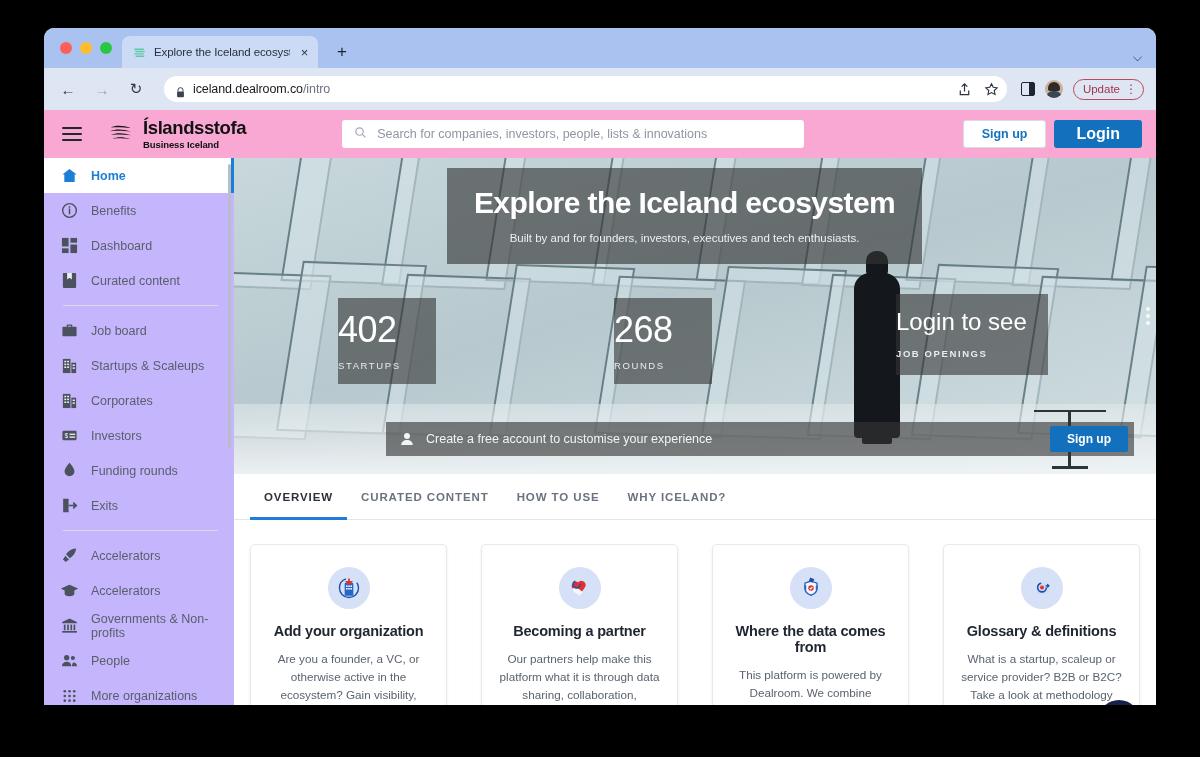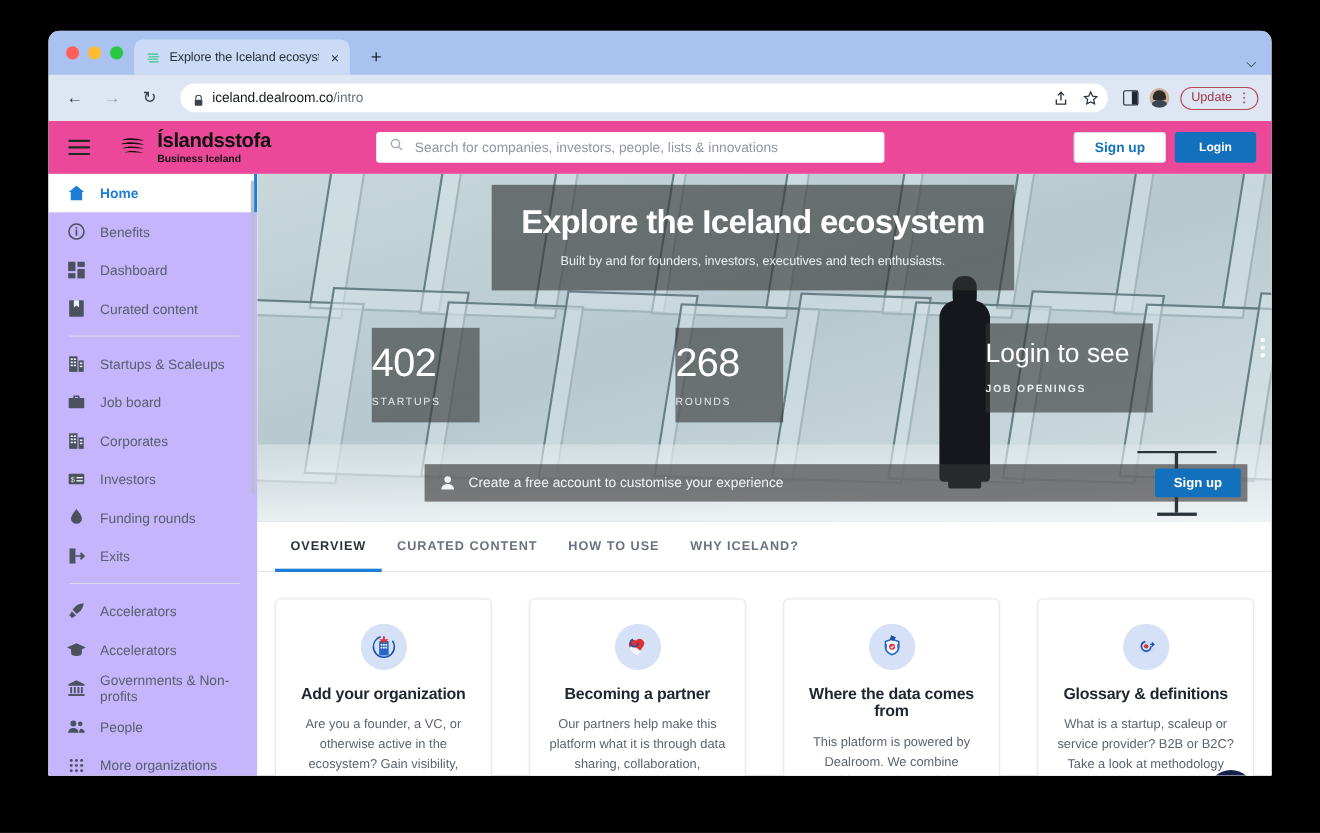--- a/index.html
+++ b/index.html
@@ -114,21 +114,21 @@
     display: flex; align-items: center;
     padding: 0 6px 0 9px; gap: 5px;
     color: #a03548; font-size: 11.5px;
   }
   .kebab { font-size: 12px; color: #a03548; line-height: 1; }
 
   
   .app { display: flex; height: 595px; background: #fff; }
 
   .appbar {
-    height: 48px; background: #ec4899;
+    height: 48px; background: #f9a8d4;
     display: flex; align-items: center;
     padding: 0 14px 0 18px;
     gap: 0;
     position: absolute; left: 0; right: 0; top: 82px;
     z-index: 5;
   }
   .hamburger { width: 20px; height: 14px; display: flex; flex-direction: column; justify-content: space-between; flex: 0 0 20px; }
   .hamburger span { display: block; height: 2px; background: #1d2b28; border-radius: 1px; }
   .brand { display: flex; align-items: center; gap: 7px; margin-left: 26px; }
   .brand-logo { width: 28px; height: 24px; flex: 0 0 28px; }
@@ -150,21 +150,21 @@
     height: 28px; padding: 0 18px;
     background: #fff; color: #1573bd;
     border: 1px solid #d7dde4; border-radius: 3px;
     font-size: 12.5px; font-weight: 600;
     display: flex; align-items: center;
   }
   .btn-login {
     height: 28px; padding: 0 22px;
     background: #1270bd; color: #fff;
     border-radius: 3px;
-    font-size: 11px; font-weight: 600;
+    font-size: 16px; font-weight: 600;
     display: flex; align-items: center;
   }
 
   
   .sidebar {
     width: 190px; flex: 0 0 190px;
     background: #c4b5fd;
     padding-top: 0;
     position: relative;
     overflow: hidden;
@@ -468,44 +468,44 @@
             </svg>
           </span>
         <span>Curated content</span>
       </div>
 
       <div class="nav-sep"></div>
 
       <div class="nav-item">
         <span class="ico">
             <svg viewBox="0 0 18 18" width="17" height="17">
+              <rect x="1.5" y="5" width="15" height="10" rx="1"></rect>
+              <path d="M6 5V3.6c0-.6.4-1 1-1h4c.6 0 1 .4 1 1V5h-1.6V4.1h-2.8V5z"></path>
+            </svg>
+          </span>
+        <span>Job board</span>
+      </div>
+      <div class="nav-item">
+        <span class="ico">
+            <svg viewBox="0 0 18 18" width="17" height="17">
               <rect x="2" y="2" width="8" height="15"></rect>
               <rect x="11" y="6" width="5" height="11"></rect>
               <g fill="#eceff3">
                 <rect x="3.5" y="4" width="2" height="1.6"></rect>
                 <rect x="6.5" y="4" width="2" height="1.6"></rect>
                 <rect x="3.5" y="7" width="2" height="1.6"></rect>
                 <rect x="6.5" y="7" width="2" height="1.6"></rect>
                 <rect x="3.5" y="10" width="2" height="1.6"></rect>
                 <rect x="6.5" y="10" width="2" height="1.6"></rect>
                 <rect x="12.3" y="8" width="2.4" height="1.5"></rect>
                 <rect x="12.3" y="11" width="2.4" height="1.5"></rect>
               </g>
             </svg>
           </span>
         <span>Startups &amp; Scaleups</span>
-      </div>
-      <div class="nav-item">
-        <span class="ico">
-            <svg viewBox="0 0 18 18" width="17" height="17">
-              <rect x="1.5" y="5" width="15" height="10" rx="1"></rect>
-              <path d="M6 5V3.6c0-.6.4-1 1-1h4c.6 0 1 .4 1 1V5h-1.6V4.1h-2.8V5z"></path>
-            </svg>
-          </span>
-        <span>Job board</span>
       </div>
       <div class="nav-item">
         <span class="ico">
             <svg viewBox="0 0 18 18" width="17" height="17">
               <rect x="2" y="2" width="8" height="15"></rect>
               <rect x="11" y="6" width="5" height="11"></rect>
               <g fill="#eceff3">
                 <rect x="3.5" y="4" width="2" height="1.6"></rect>
                 <rect x="6.5" y="4" width="2" height="1.6"></rect>
                 <rect x="3.5" y="7" width="2" height="1.6"></rect>

